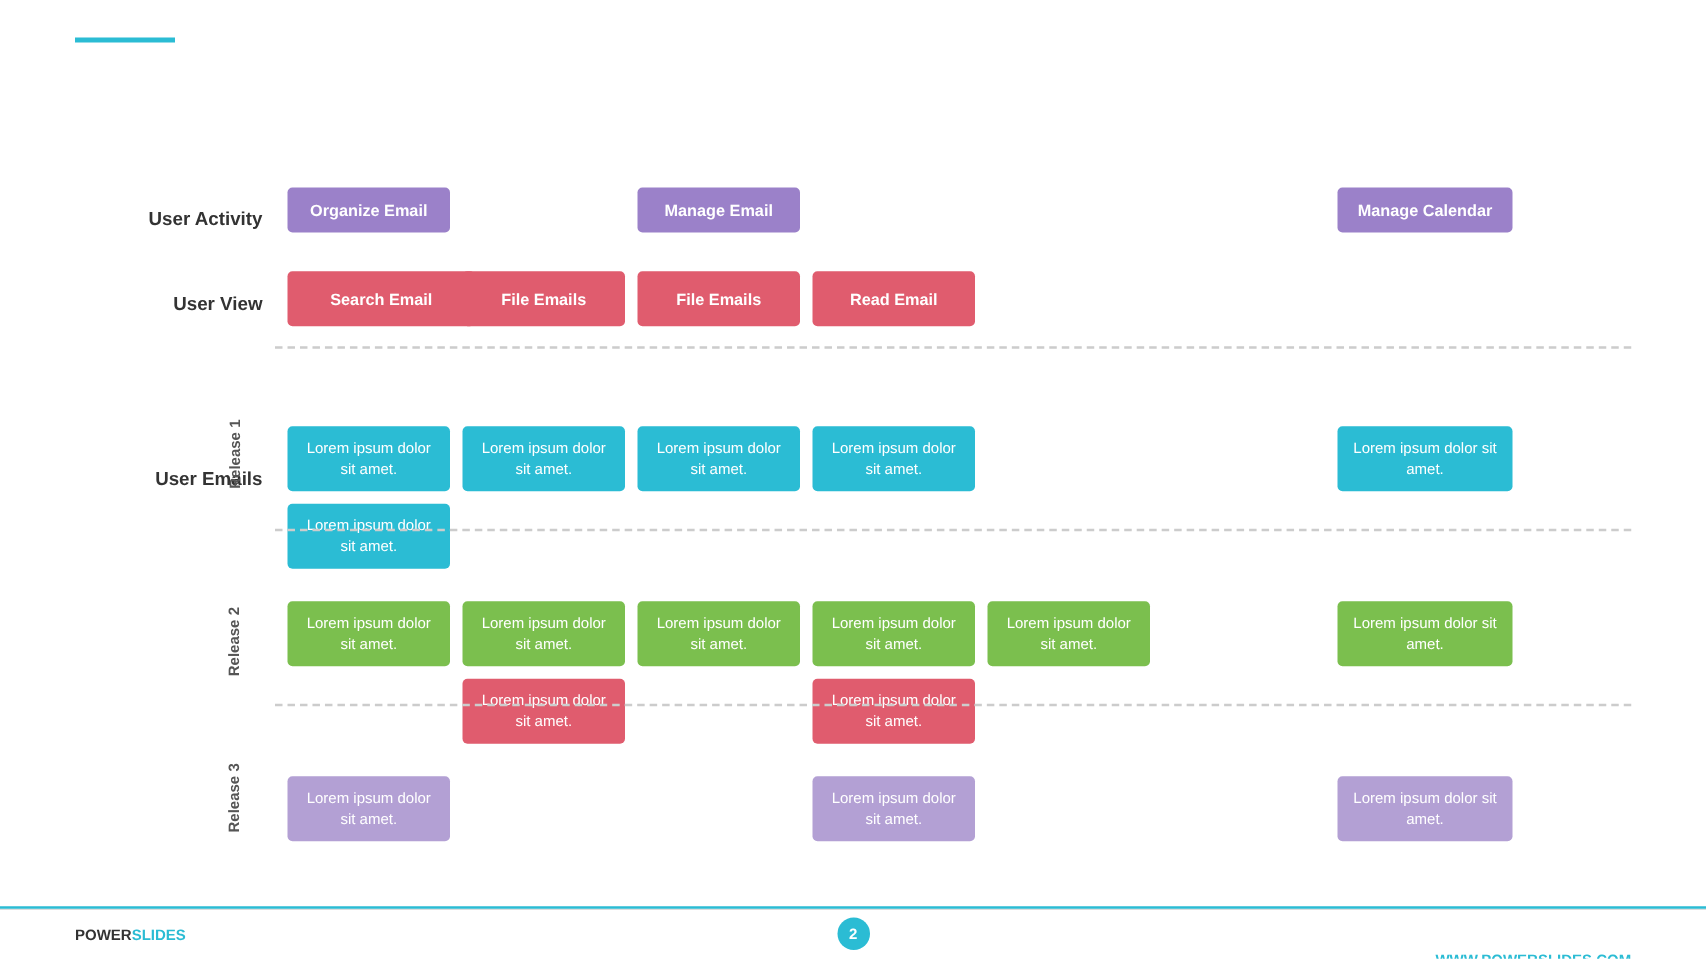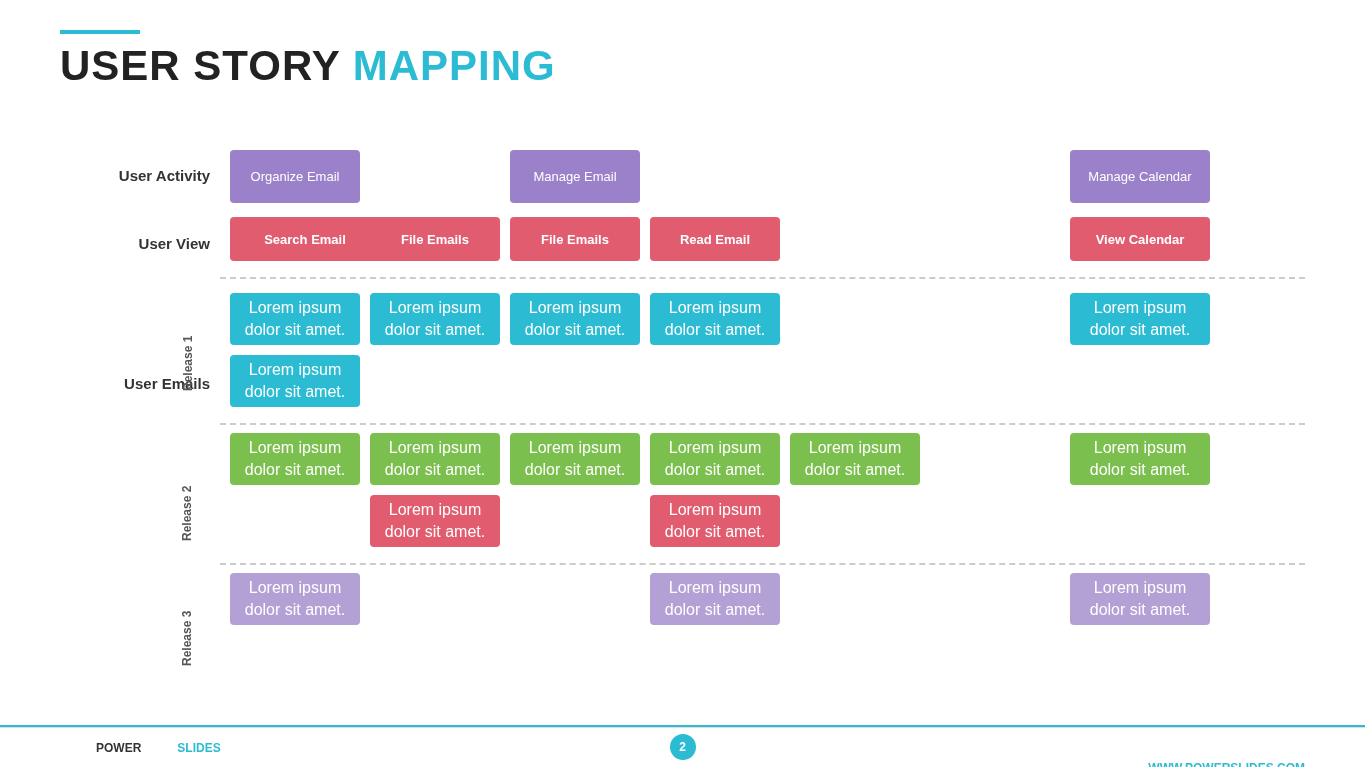--- a/index.html
+++ b/index.html
@@ -58,27 +58,27 @@
       position: absolute;
       left: 160px;
       right: 0;
       top: 0;
       bottom: 0;
     }
 
     
     .activity-box {
       position: absolute;
-      height: 53px;
+      height: 36px;
       border-radius: 4px;
       display: flex;
       align-items: center;
       justify-content: center;
       font-size: 13px;
-      font-weight: 400;
+      font-weight: 700;
       color: #fff;
       text-align: center;
       padding: 4px 8px;
     }
 
     
     .task-box {
       position: absolute;
       height: 44px;
       border-radius: 4px;
@@ -92,25 +92,26 @@
       padding: 4px 8px;
     }
 
     
     .story-card {
       position: absolute;
       border-radius: 4px;
       display: flex;
       align-items: center;
       justify-content: center;
-      font-size: 16px;
+      font-size: 12px;
       color: #fff;
       text-align: center;
       padding: 6px 8px;
       line-height: 1.4;
+      margin-top: 48px;
     }
 
     
     .divider {
       position: absolute;
       left: 0;
       right: 0;
       height: 1px;
       border-top: 2px dashed #ccc;
     }
@@ -137,21 +138,21 @@
       align-items: center;
       justify-content: space-between;
       padding: 0 60px;
       border-top: 1px solid #ddd;
     }
     .footer-left {
       font-size: 12px;
       font-weight: 700;
       color: #333;
     }
-    .footer-left span { color: #2bbcd4; margin-left: 36px; }
+    .footer-left span { color: #2bbcd4; }
     .footer-right {
       font-size: 12px;
       color: #2bbcd4;
       font-weight: 600;
       margin-top: 40px;
     }
     .footer-page {
       position: absolute;
       left: 50%;
       transform: translateX(-50%);
@@ -177,21 +178,20 @@
     
     .bg-green { background: #7bbf4e; }
     
     .bg-lavender { background: #b3a0d4; }
   </style>
 </head>
 <body>
 
 <div class="header">
   <div class="header-line"></div>
-  <div class="header-title">USER STORY <span style="color:#2bbcd4;">MAPPING</span></div>
 </div>
 
 <div class="main">
 
   <div class="row-label" style="top: 22px; left: 0; width: 150px;">User Activity</div>
   <div class="row-label" style="top: 90px; left: 0; width: 150px;">User View</div>
   <div class="row-label" style="top: 230px; left: 0; width: 150px;">User Emails</div>
 
   <div class="grid">
 
@@ -203,21 +203,20 @@
 
     <div class="task-box bg-red" style="left: 10px; top: 72px; width: 150px;">Search Email</div>
 
     <div class="task-box bg-red" style="left: 150px; top: 72px; width: 130px;">File Emails</div>
 
     <div class="task-box bg-red" style="left: 290px; top: 72px; width: 130px;">File Emails</div>
 
     <div class="task-box bg-red" style="left: 430px; top: 72px; width: 130px;">Read Email</div>
 
 
-    <div class="task-box bg-red" style="left: 710px; top: 72px; width: 140px; left: 850px;">View Calendar</div>
 
     <div class="divider" style="top: 132px;"></div>
 
     <div class="release-label" style="left: -40px; top: 148px; height: 140px; line-height: 1.4;">Release 1</div>
 
     <div class="story-card bg-teal" style="left: 10px; top: 148px; width: 130px; height: 52px;">Lorem ipsum dolor sit amet.</div>
     <div class="story-card bg-teal" style="left: 150px; top: 148px; width: 130px; height: 52px;">Lorem ipsum dolor sit amet.</div>
     <div class="story-card bg-teal" style="left: 290px; top: 148px; width: 130px; height: 52px;">Lorem ipsum dolor sit amet.</div>
     <div class="story-card bg-teal" style="left: 430px; top: 148px; width: 130px; height: 52px;">Lorem ipsum dolor sit amet.</div>
     <div class="story-card bg-teal" style="left: 850px; top: 148px; width: 140px; height: 52px;">Lorem ipsum dolor sit amet.</div>

